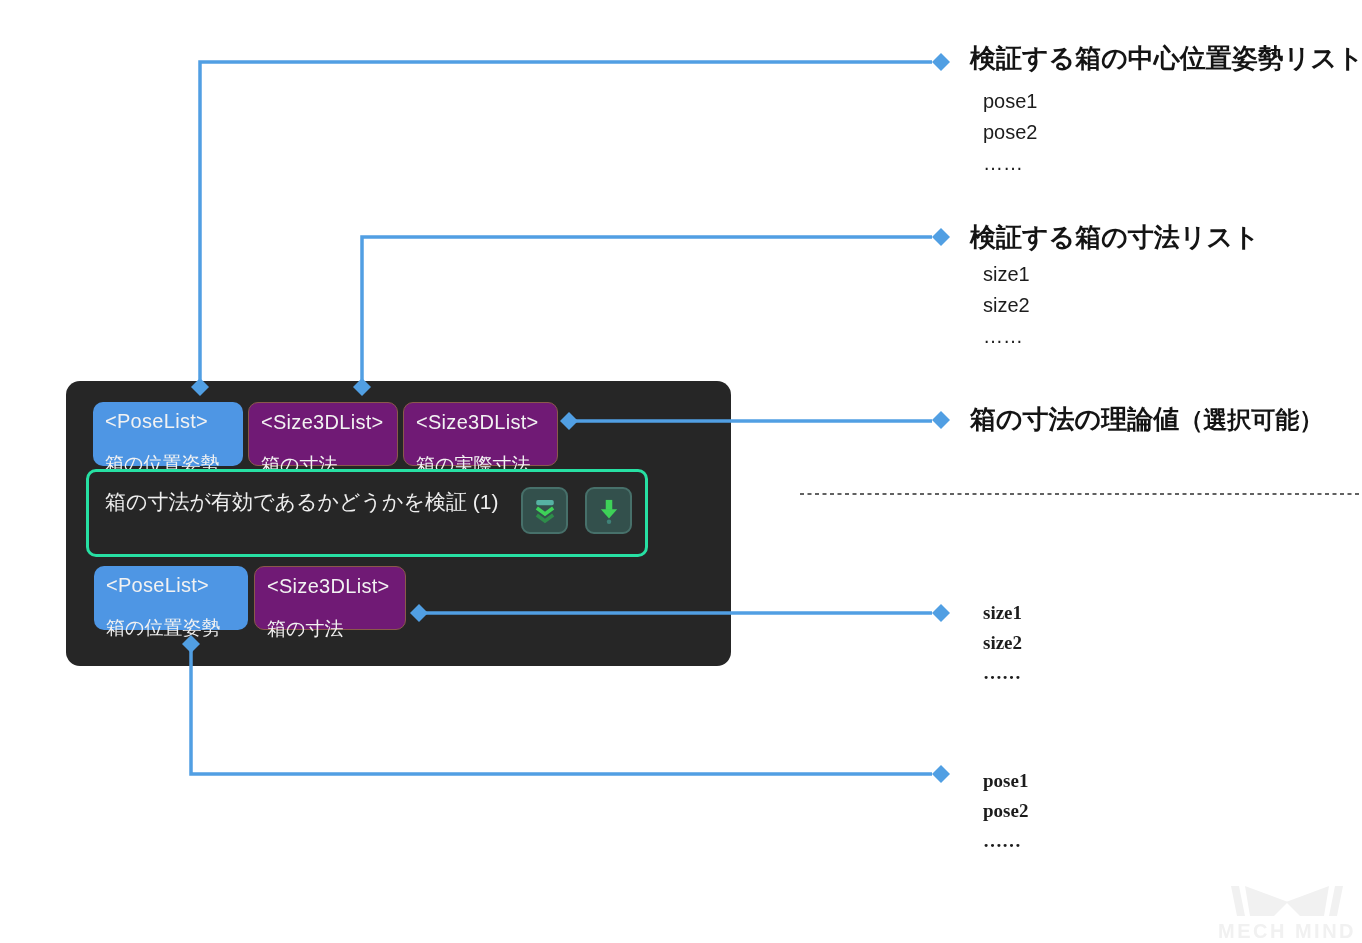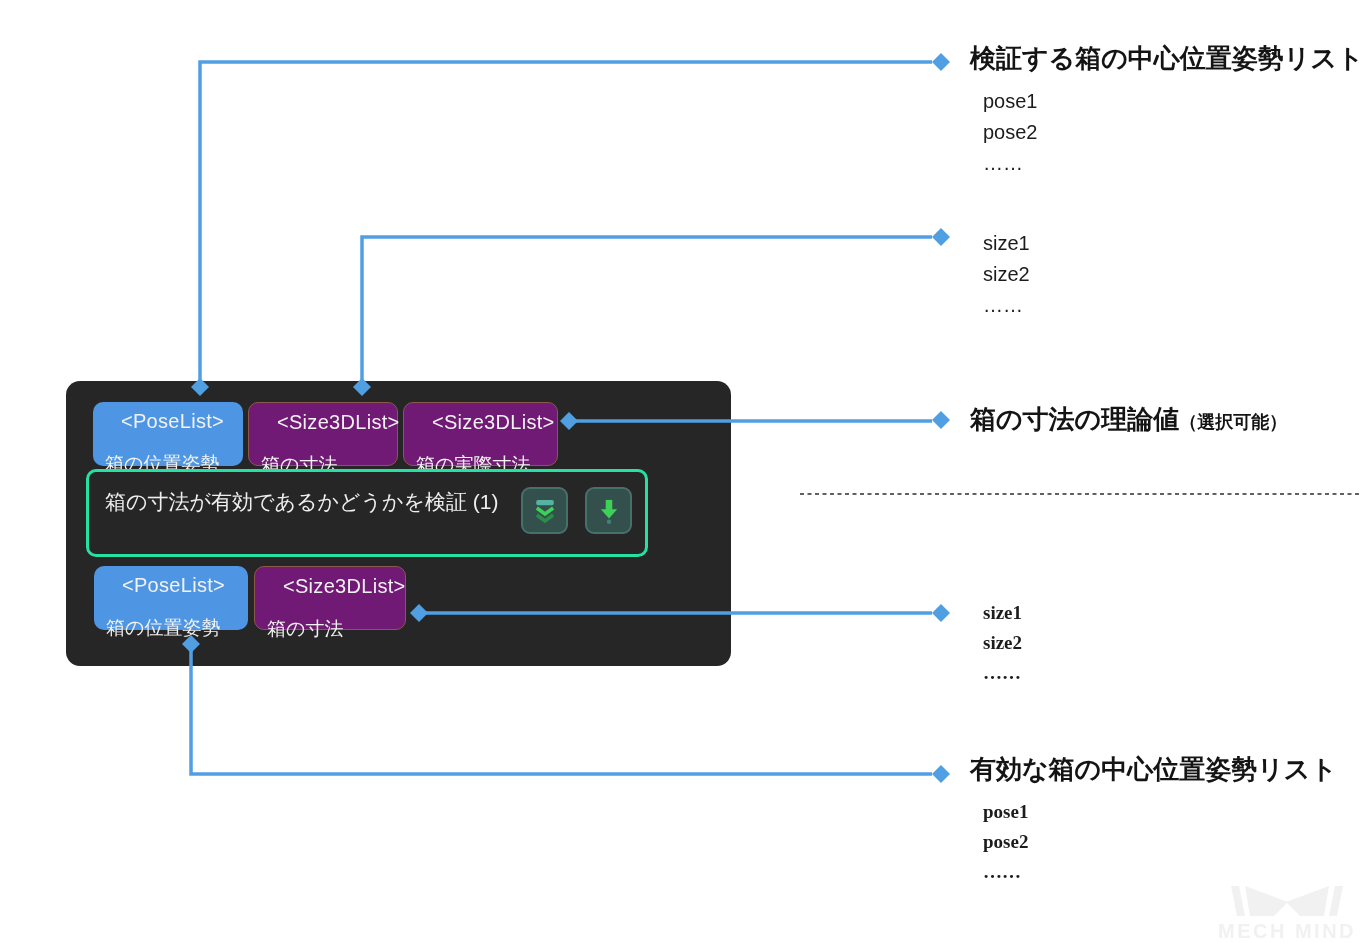--- a/index.html
+++ b/index.html
@@ -15,21 +15,21 @@
   .node {
     position:absolute; left:66px; top:381px; width:665px; height:285px;
     background:#262626; border-radius:14px; z-index:1;
   }
   .port {
     position:absolute; height:64px; border-radius:10px; color:#f2f2f2;
     padding:5px 0 0 12px; box-sizing:border-box;
   }
   .port.blue  { background:#4e96e4; }
   .port.brown { background:#701a75; border:1px solid #8a594a; }
-  .port .ptype  { font-size:20px; line-height:28px; letter-spacing:0.3px;margin-left:16px; }
+  .port .ptype  { font-size:20px; line-height:28px; letter-spacing:0.3px; }
   .port .plabel { font-size:19px; line-height:25px;margin-top:16px; }
 
   .node-body {
     position:absolute; left:20px; top:88px; width:562px; height:88px;
     box-sizing:border-box; background:#262626;
     border:3px solid #27e0a3; border-radius:10px;
   }
   .node-title {
     position:absolute; left:16px; top:16px; font-size:21px; color:#efefef;
     white-space:nowrap;
@@ -38,21 +38,21 @@
     position:absolute; top:15px; width:47px; height:47px; box-sizing:border-box;
     background:#33504c; border:2px solid #47706a; border-radius:9px;
     display:flex; align-items:center; justify-content:center; padding:0; cursor:pointer;
   }
   .icon-btn.btn1 { left:432px; }
   .icon-btn.btn2 { left:496px; }
 
   
   .anno { position:absolute; left:970px; z-index:6; color:#141414; }
   .anno-title { font-size:26px; font-weight:bold; line-height:31px; white-space:nowrap; }
-  .anno-suffix { font-size:18px; font-weight:bold; }
+  .anno-suffix { font-size:24px; font-weight:bold; }
   .anno-items { margin:12px 0 0 13px; }
   .anno-items.sans  { font-size:20px; color:#1c1c1c; }
   .anno-items.sans  .it { line-height:31px; }
   .anno-items.serif { font-family:"Liberation Serif", serif; font-weight:bold; font-size:19px; color:#1c1c1c; }
   .anno-items.serif .it { line-height:30px; }
   .anno.a2 .anno-items { margin-top:6px; }
   .anno.a4 .anno-items { margin-top:9px; }
 
   
   .watermark { position:absolute; left:1206px; top:880px; z-index:0; }
@@ -142,41 +142,41 @@
   <div class="anno a1" style="top:43px;">
     <div class="anno-title">検証する箱の中心位置姿勢リスト</div>
     <div class="anno-items sans">
       <div class="it">pose1</div>
       <div class="it">pose2</div>
       <div class="it">……</div>
     </div>
   </div>
 
   <div class="anno a2" style="top:222px;">
+    <div class="anno-title">検証する箱の寸法リスト</div>
     <div class="anno-items sans">
       <div class="it">size1</div>
       <div class="it">size2</div>
       <div class="it">……</div>
     </div>
   </div>
 
   <div class="anno a3" style="top:404px;">
     <div class="anno-title"><span>箱の寸法の理論値</span><span class="anno-suffix">（選択可能）</span></div>
   </div>
 
   <div class="anno a4" style="top:589px;">
     <div class="anno-items serif">
       <div class="it">size1</div>
       <div class="it">size2</div>
       <div class="it">……</div>
     </div>
   </div>
 
   <div class="anno a5" style="top:754px;">
-    <div class="anno-title">有効な箱の中心位置姿勢リスト</div>
     <div class="anno-items serif">
       <div class="it">pose1</div>
       <div class="it">pose2</div>
       <div class="it">……</div>
     </div>
   </div>
 
 </div>
 
 </body></html>

